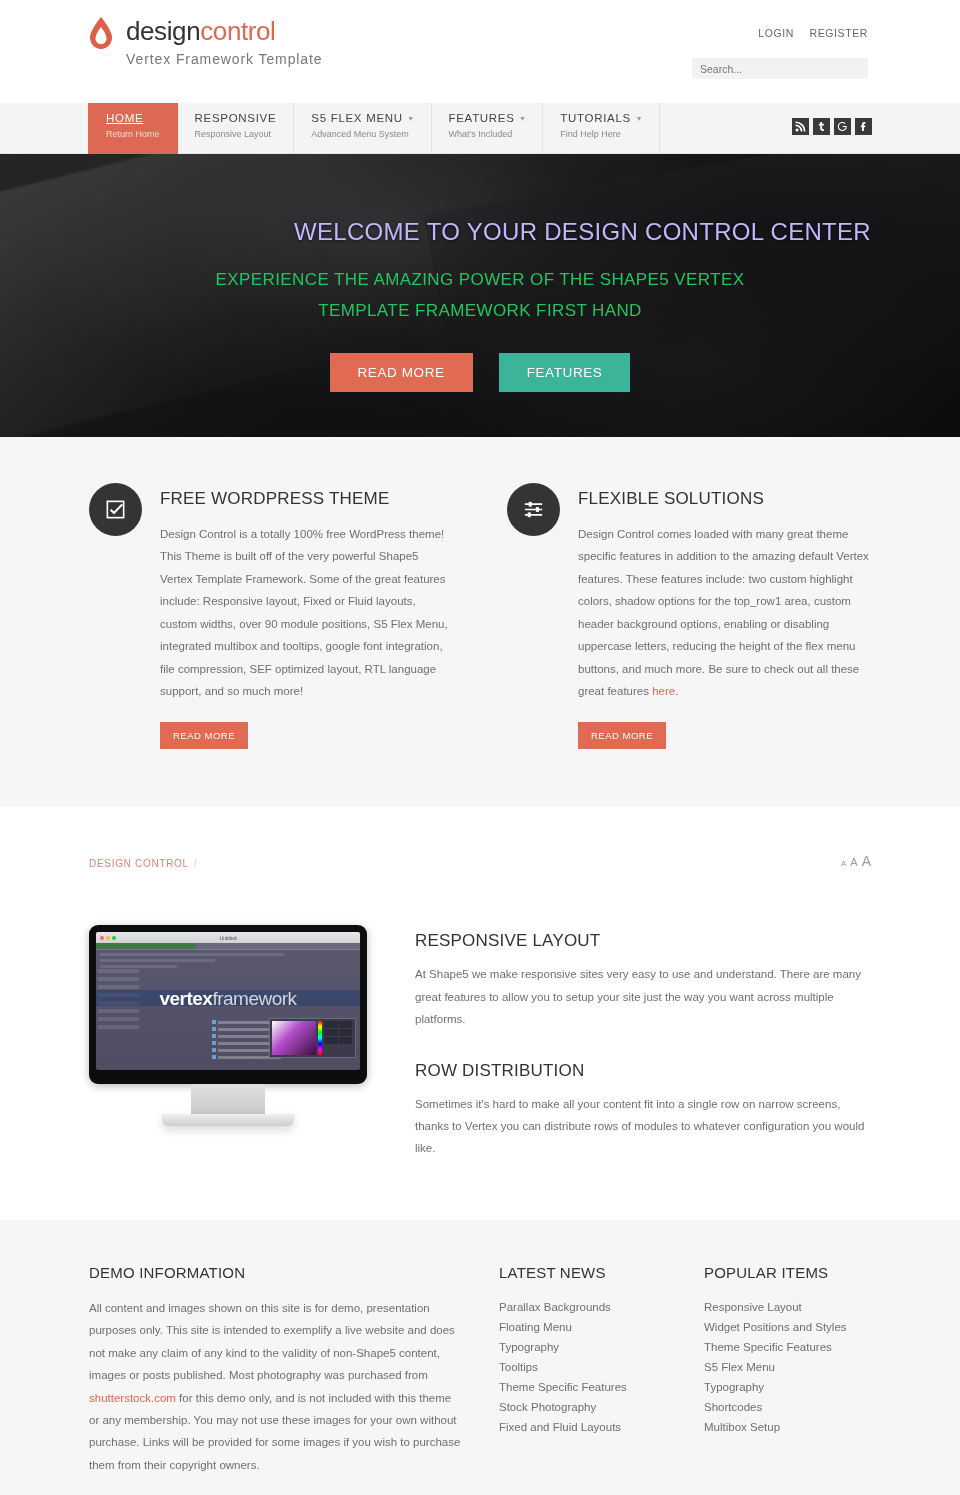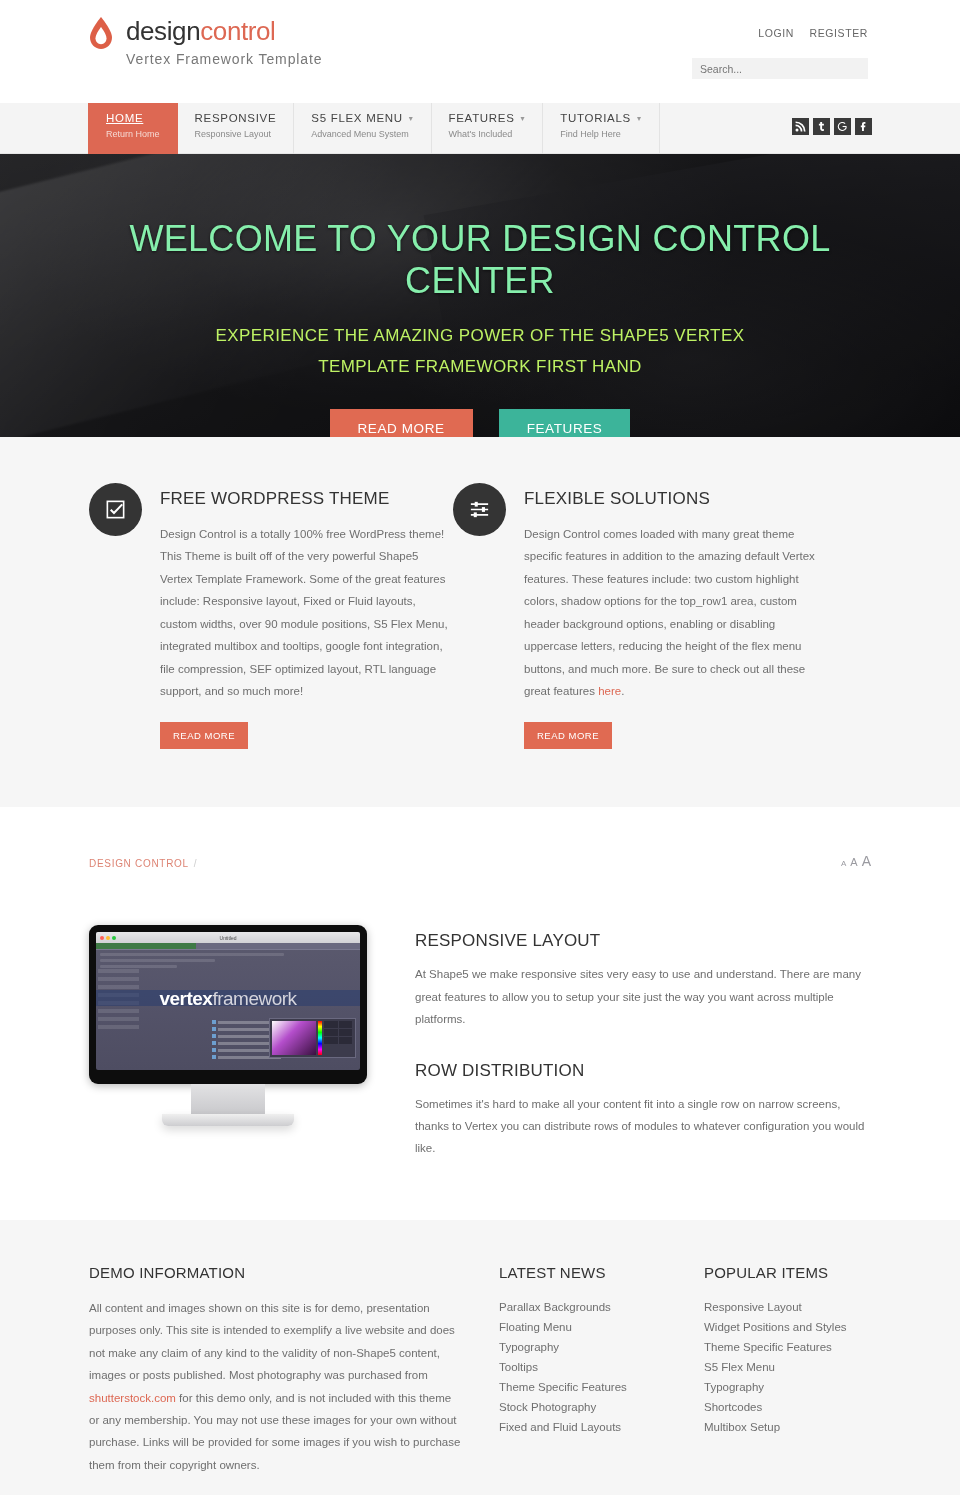--- a/index.html
+++ b/index.html
@@ -78,38 +78,39 @@
     filter: blur(1px);
   }
   .hero-photo:after {
     content:""; position:absolute; right:-4%; top:4%; width: 58%; height: 92%;
     background: linear-gradient(200deg, rgba(60,60,66,0.55), rgba(20,20,24,0.2) 60%, rgba(0,0,0,0) 85%);
     transform: rotate(-10deg);
   }
   .hero-scrim { position: absolute; inset: 0; background: rgba(12,12,14,0.52); }
   .hero-inner { position: relative; text-align: center; padding-top: 64px; }
   .hero-h1 {
-    font-size: 36px; color: #86efac; font-weight: normal; letter-spacing: 0.3px;
+    font-size: 24px; color: #c4b5fd; font-weight: normal; letter-spacing: 0.3px;
     text-shadow: 0 1px 3px rgba(0,0,0,0.6);
+    text-align: right;
   }
   .hero-h2 {
-    font-size: 17px; color: #bef264; font-weight: normal; letter-spacing: 0.4px;
+    font-size: 17px; color: #22c55e; font-weight: normal; letter-spacing: 0.4px;
     margin-top: 18px; line-height: 1.85;
   }
   .hero-btns { margin-top: 26px; display: flex; justify-content: center; gap: 26px; }
   .btn {
     border: none; color: #fff; font-size: 13.5px; letter-spacing: 0.6px;
     cursor: pointer; font-family: "Liberation Sans", sans-serif;
   }
   .btn-primary { background: #e06a52; padding: 12px 28px; }
   .btn-teal { background: #3cb49a; padding: 12px 28px; }
 
   
   .features { background: #f6f6f6; padding: 46px 0 58px 0; }
-  .feat-grid { display: flex; }
+  .feat-grid { display: flex; gap: 54px; }
   .feat { width: 364px; display: flex; gap: 18px; }
   .feat-ico {
     width: 53px; height: 53px; border-radius: 50%; background: #343434;
     flex: 0 0 53px; display: flex; align-items: center; justify-content: center;
   }
   .feat-body { flex: 1; padding-top: 6px; }
   .feat-h {
     font-size: 17px; color: #333; font-weight: normal; letter-spacing: 0.2px;
     margin-bottom: 14px;
   }

